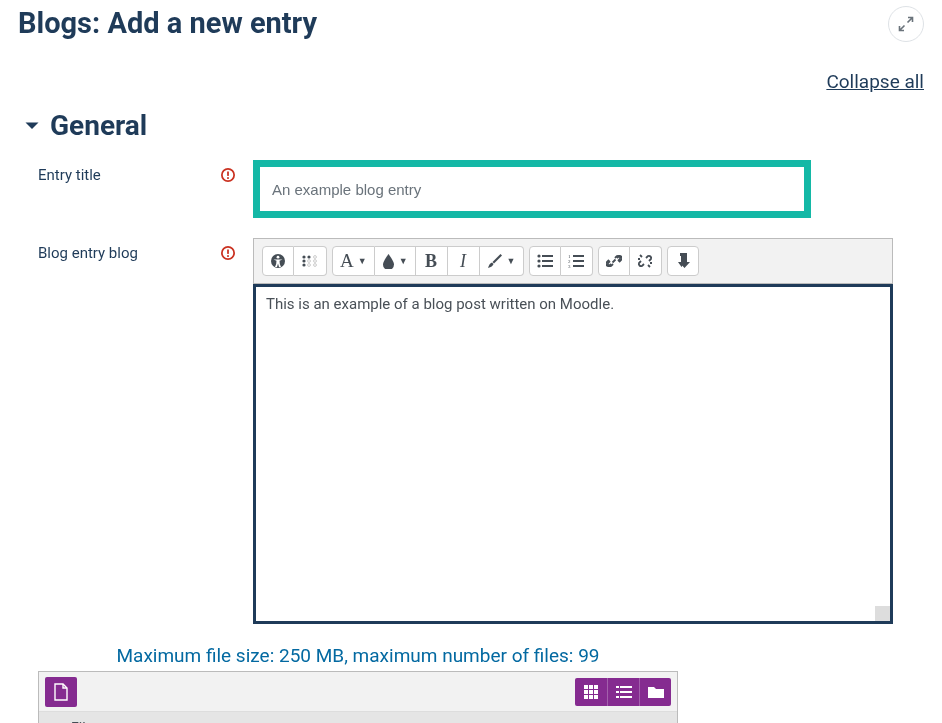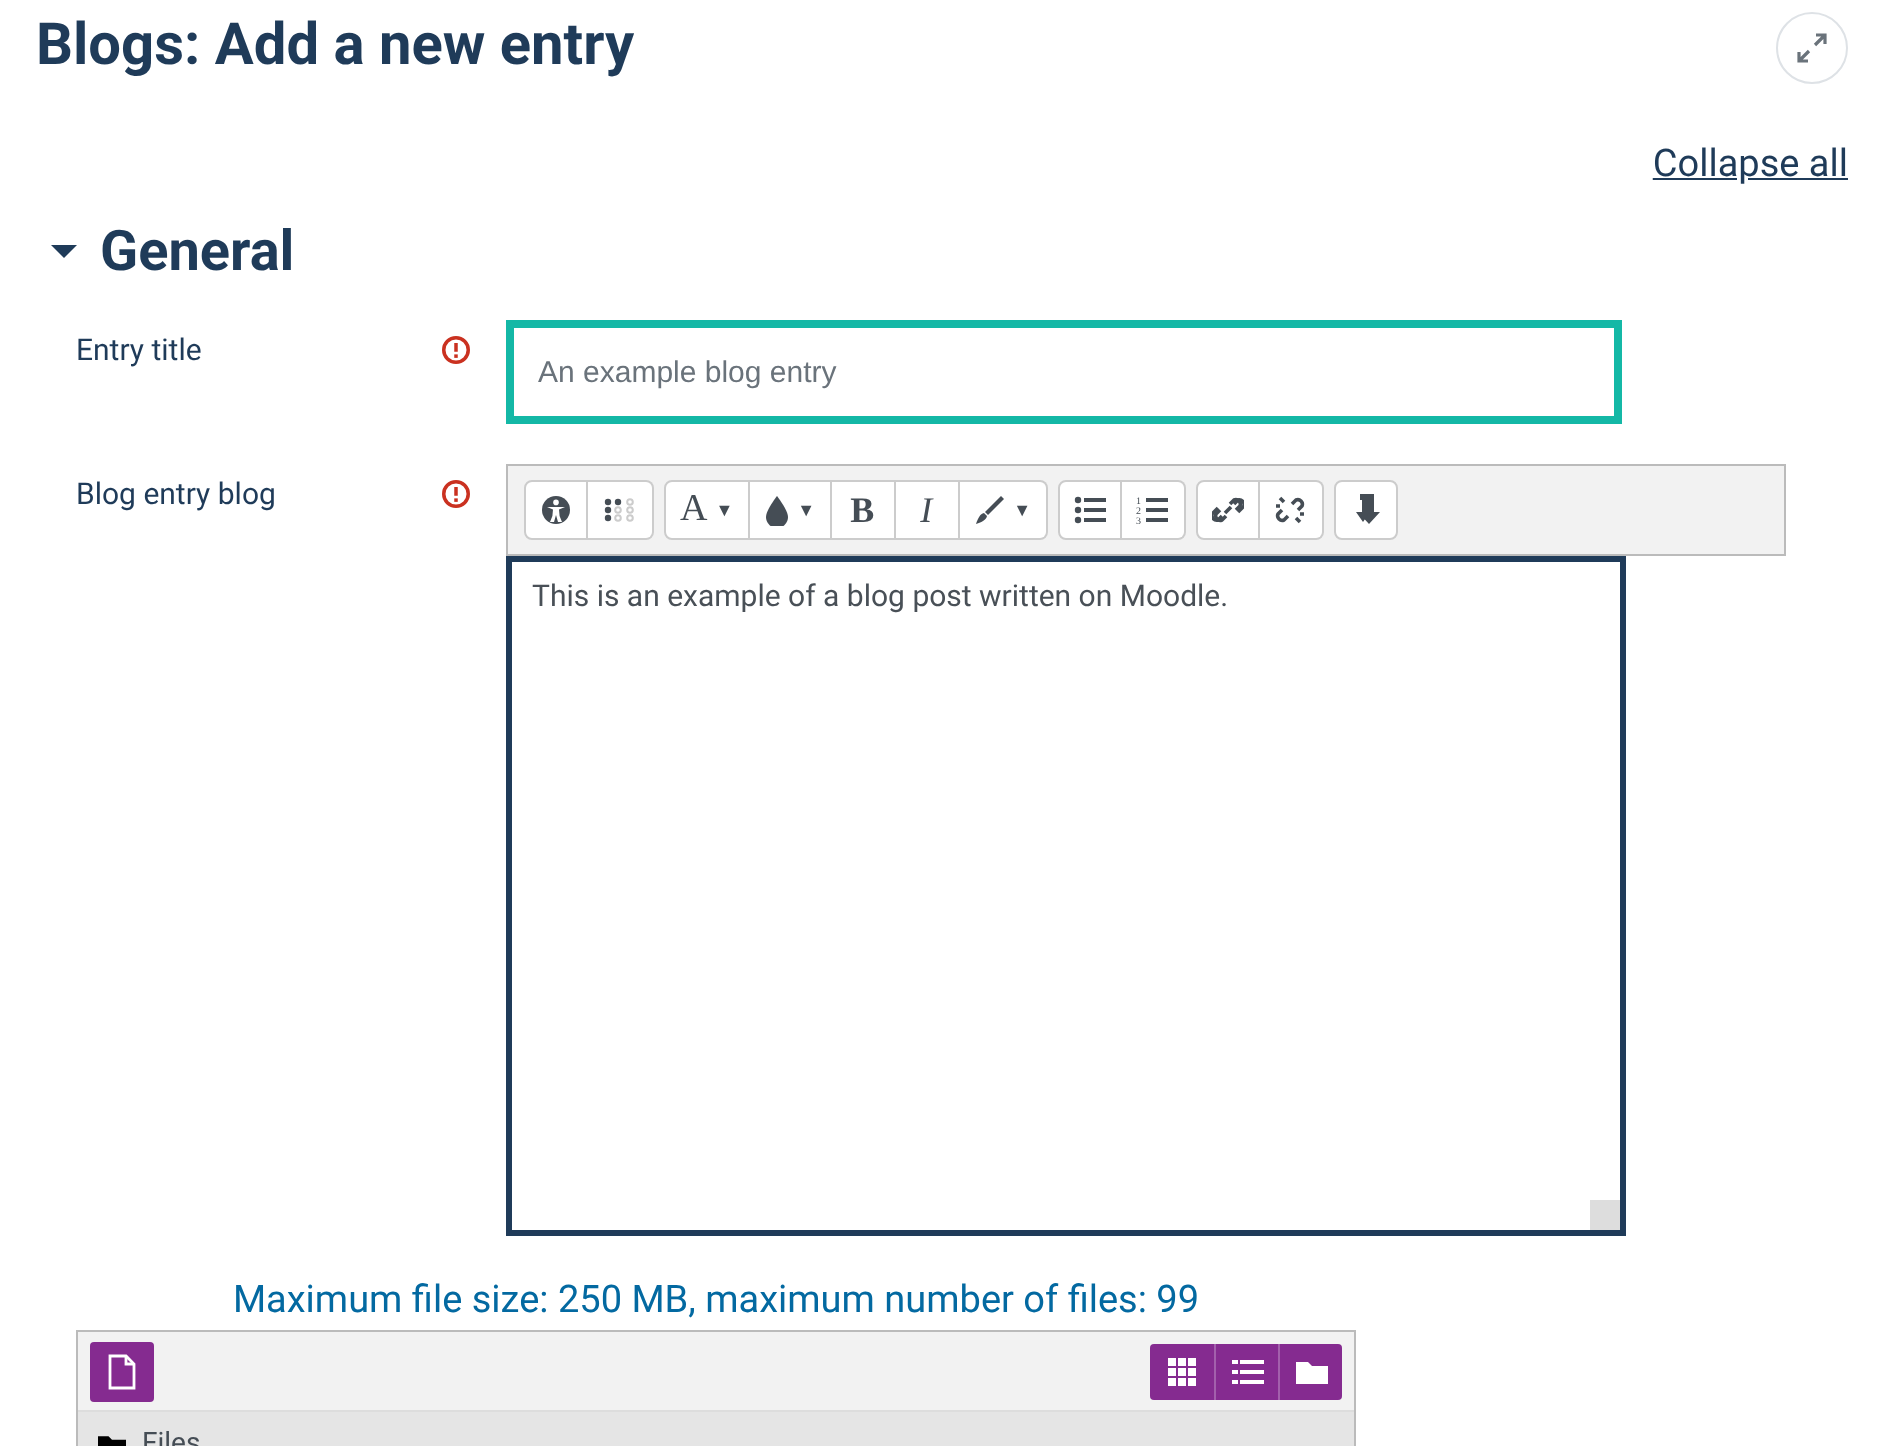--- a/index.html
+++ b/index.html
@@ -18,41 +18,41 @@
     }
     .collapse-link { display: block; text-align: right; color: #1f3b59; text-decoration: underline; font-size: 19px; margin: 8px 0 14px; cursor: pointer; }
     .section-header { display: flex; align-items: center; gap: 10px; margin: 16px 0 18px 6px; cursor: pointer; }
     .section-header h2 { font-size: 28px; font-weight: 700; color: #1f3b59; }
     .chevron-down-svg { width: 16px; height: 16px; }
     .form-row { display: flex; align-items: flex-start; margin: 16px 0 20px 20px; }
     .form-label-col { width: 215px; display: flex; align-items: center; justify-content: space-between; padding-right: 18px; font-size: 15px; color: #1f3b59; padding-top: 6px; }
     .required-icon { color: #ca3120; font-weight: 700; font-size: 14px; }
     .form-field-col { flex: 0 0 640px; }
     .text-input {
-      width: 558px; height: 37px; border: 4px solid #14b8a6; padding: 22px 12px;
+      width: 558px; height: 37px; border: 7px solid #14b8a6; padding: 22px 12px;
       font-size: 15px; color: #6a737b;
     }
     .editor-wrap { width: 640px; }
     .editor-toolbar {
       border: 1px solid #bbb; background: #f2f2f2; padding: 7px 8px;
       display: flex; gap: 5px; flex-wrap: wrap;
     }
     .btn-group { display: inline-flex; }
     .tb-btn {
       background: #fff; border: 1px solid #ccc; height: 30px; min-width: 32px;
       display: inline-flex; align-items: center; justify-content: center; padding: 0 7px;
       font-size: 17px; color: #454d55; cursor: pointer; font-family: Georgia, serif;
     }
     .btn-group .tb-btn + .tb-btn { border-left: none; }
     .btn-group .tb-btn:first-child { border-top-left-radius: 4px; border-bottom-left-radius: 4px; }
     .btn-group .tb-btn:last-child { border-top-right-radius: 4px; border-bottom-right-radius: 4px; }
     .tb-btn.solo { border-radius: 4px; }
     .dd-caret { font-size: 9px; margin-left: 4px; color:#454d55; }
     .editor-body {
-      width: 560px; height: 340px; border: 3px solid #1f3b59; border-top: 3px solid #1f3b59;
+      width: 640px; height: 340px; border: 3px solid #1f3b59; border-top: 3px solid #1f3b59;
       padding: 8px 10px; font-size: 15px; color: #495057; resize: both; overflow: auto;
       position: relative; background:#fff;
     }
     .editor-body::-webkit-resizer { background: #ddd; }
     .attach-meta { text-align: center; font-size: 19px; color: #0369a1; margin-bottom: 4px; width: 640px; }
     .file-box { width: 640px; border: 1px solid #bbb; background: #e5e5e5; }
     .file-toolbar { background: #f2f2f2; height: 40px; display: flex; align-items: center; justify-content: space-between; padding: 0 6px; border-bottom: 1px solid #ddd; }
     .add-file-btn { width: 32px; height: 30px; background: #852b90; color: #fff; display: flex; align-items: center; justify-content: center; border-radius: 2px; cursor: pointer; }
     .view-toggles { background: #852b90; display: flex; border-radius: 2px; overflow: hidden; }
     .view-toggle { width: 32px; height: 28px; display: flex; align-items: center; justify-content: center; color: #fff; cursor: pointer; }

